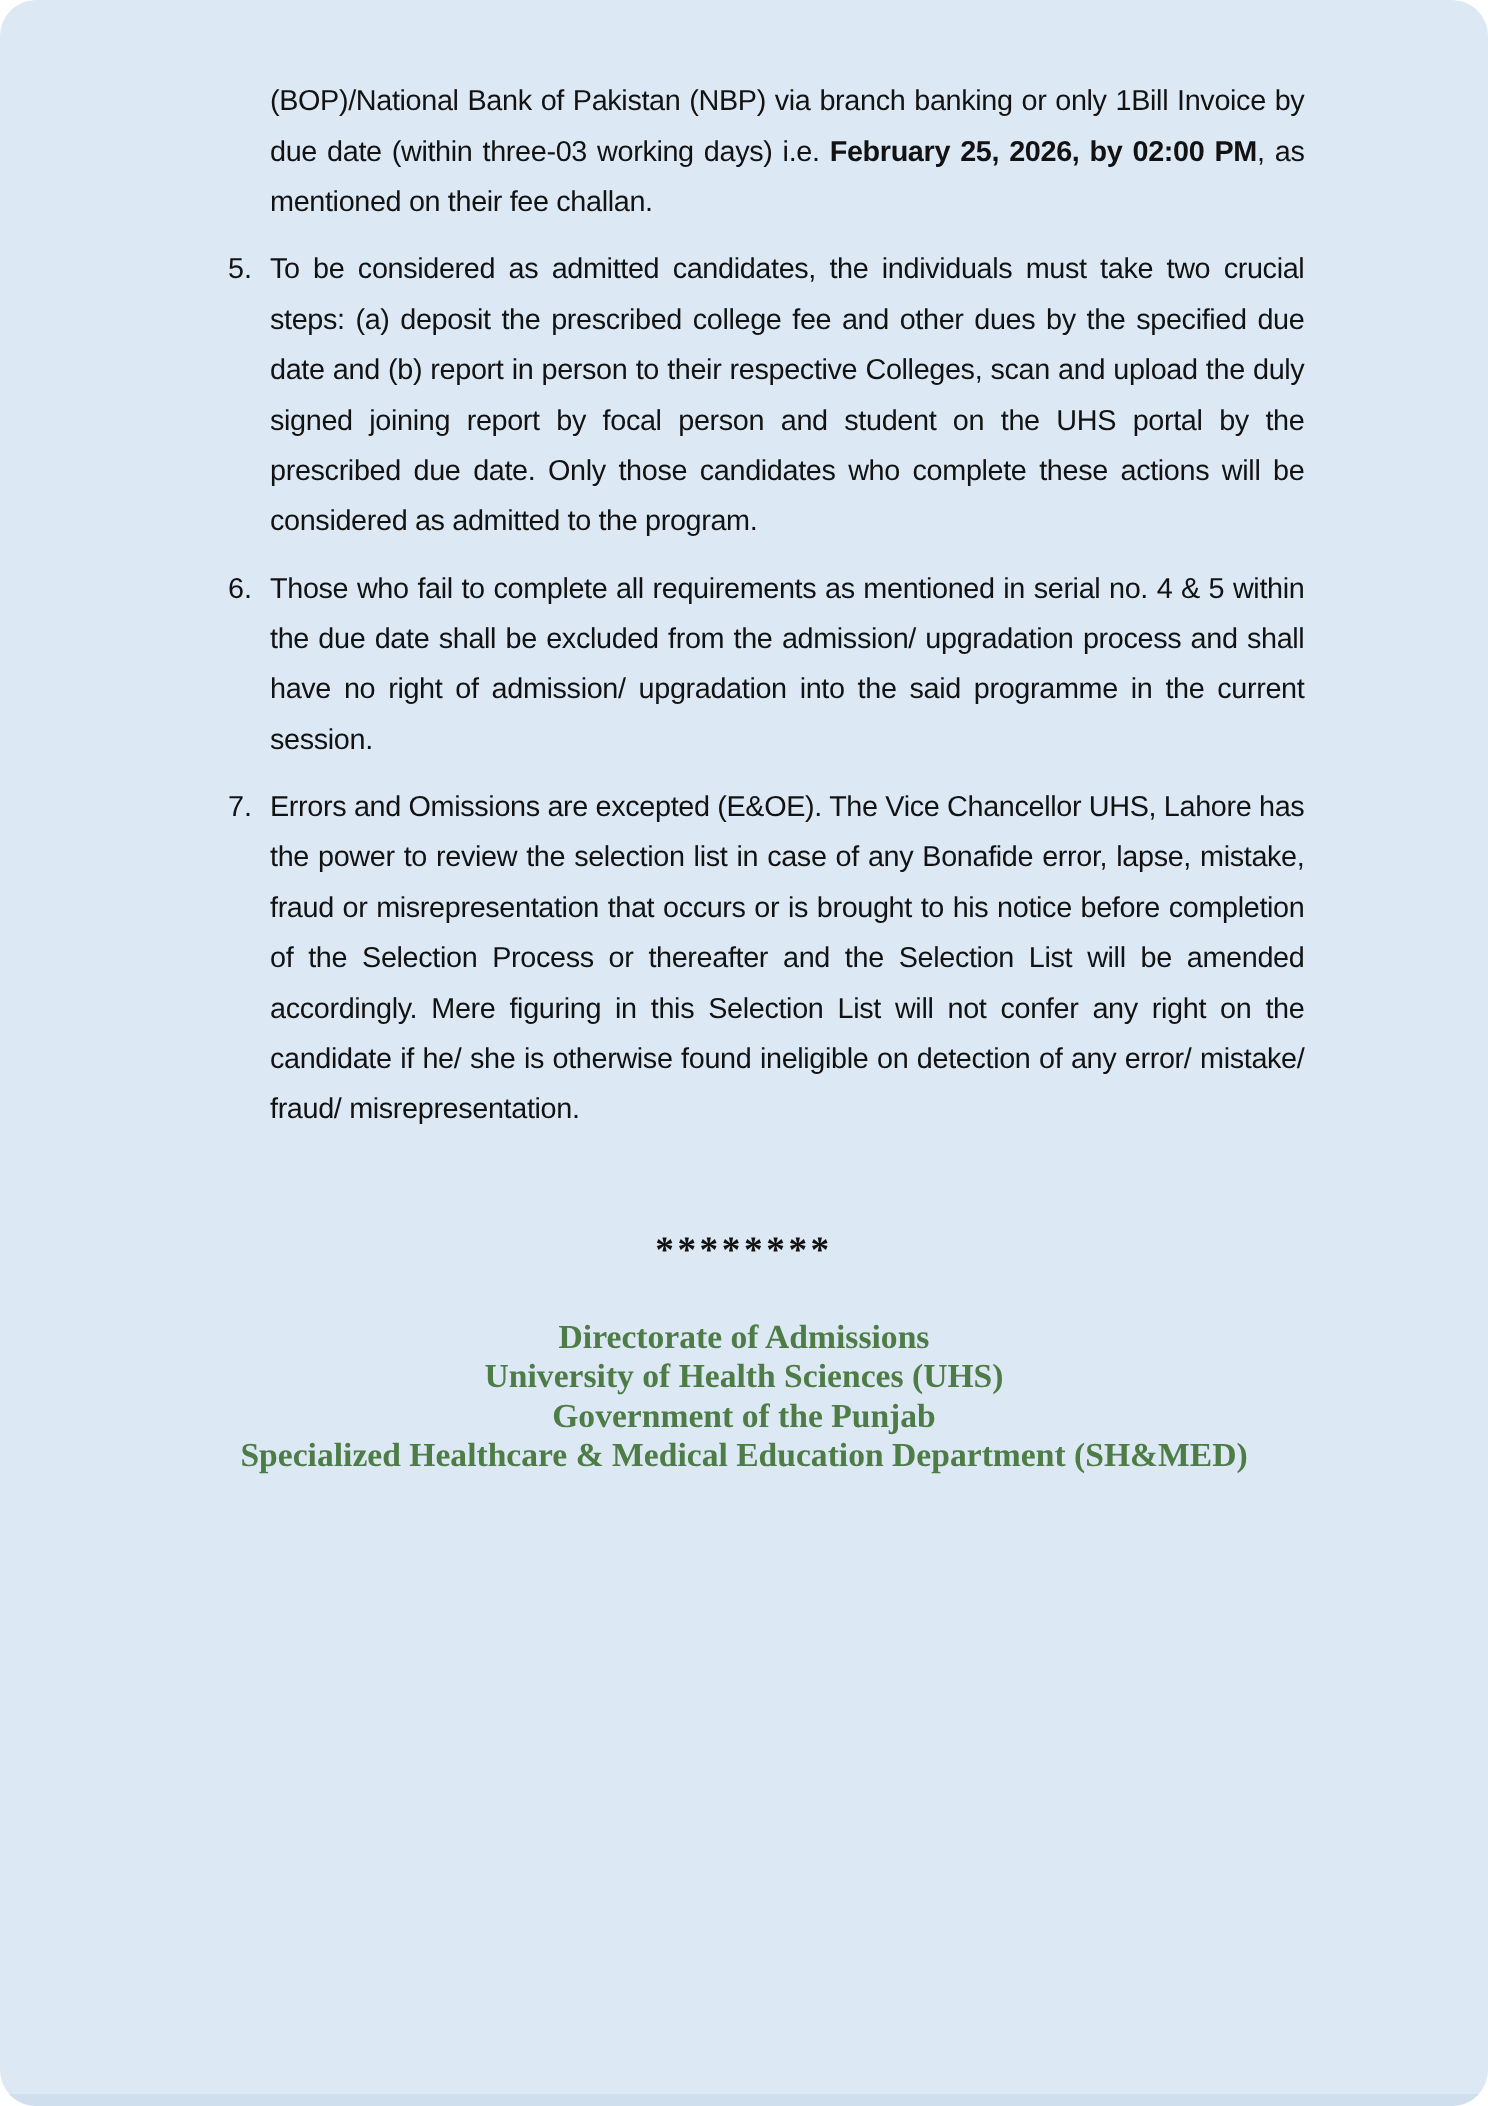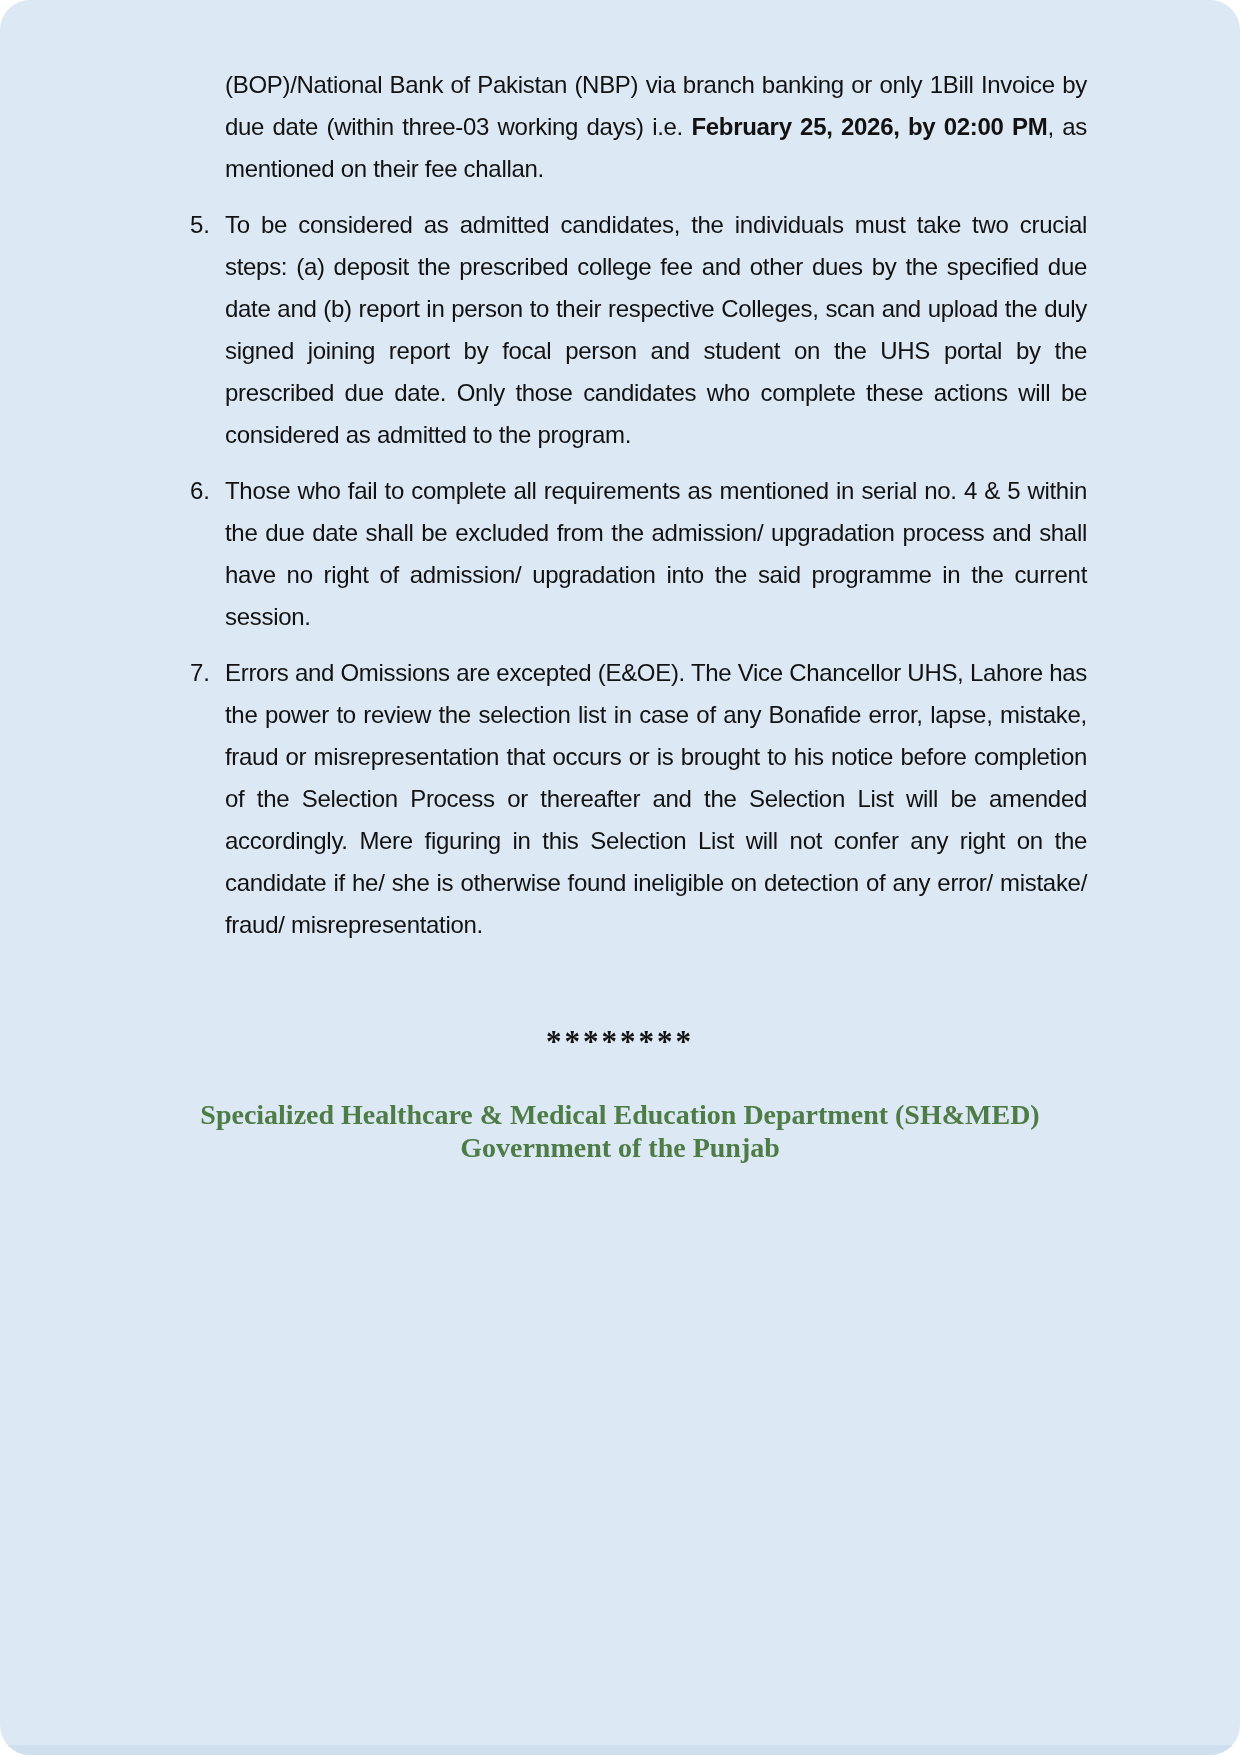--- a/index.html
+++ b/index.html
@@ -100,19 +100,21 @@
 
     <p class="para"><span class="num">6.</span><span>Those who fail to complete all requirements as mentioned in serial no. 4 &amp; 5 within the due date shall be excluded from the admission/ upgradation process and shall have no right of admission/ upgradation into the said programme in the current session.</span></p>
 
     <p class="para"><span class="num">7.</span><span>Errors and Omissions are excepted (E&amp;OE). The Vice Chancellor UHS, Lahore has the power to review the selection list in case of any Bonafide error, lapse, mistake, fraud or misrepresentation that occurs or is brought to his notice before completion of the Selection Process or thereafter and the Selection List will be amended accordingly. Mere figuring in this Selection List will not confer any right on the candidate if he/ she is otherwise found ineligible on detection of any error/ mistake/ fraud/ misrepresentation.</span></p>
 
   </div>
 
   <div class="separator">********</div>
 
   <div class="footer">
+    <div class="footer-line">Directorate of Admissions</div>
+    <div class="footer-line">University of Health Sciences (UHS)</div>
+    <div class="footer-line">Government of the Punjab</div>
     <div class="footer-line">Specialized Healthcare &amp; Medical Education Department (SH&amp;MED)</div>
-    <div class="footer-line">Government of the Punjab</div>
   </div>
 
   <div class="bottom-strip"></div>
 
 </div>
 
 </body></html>

